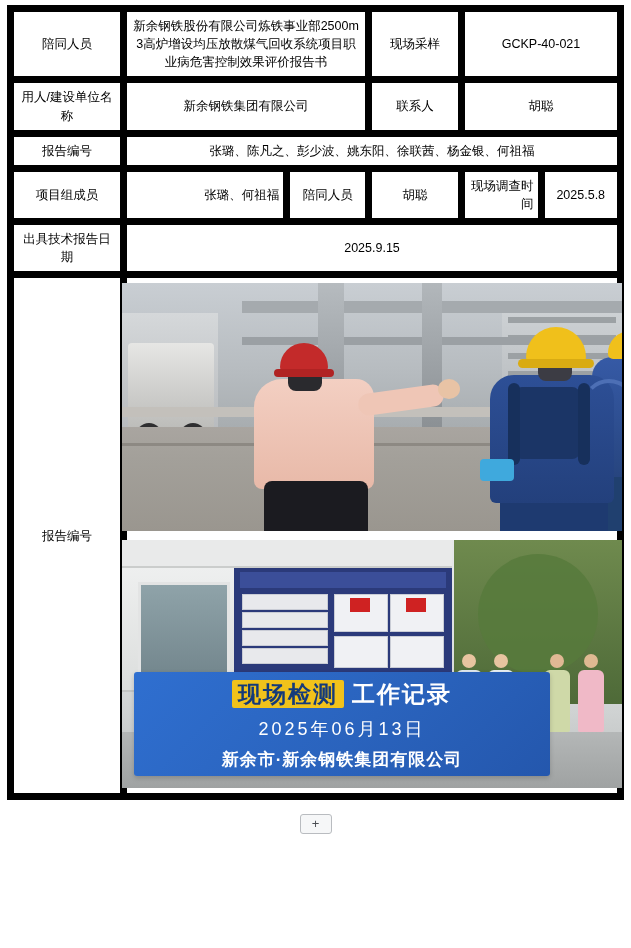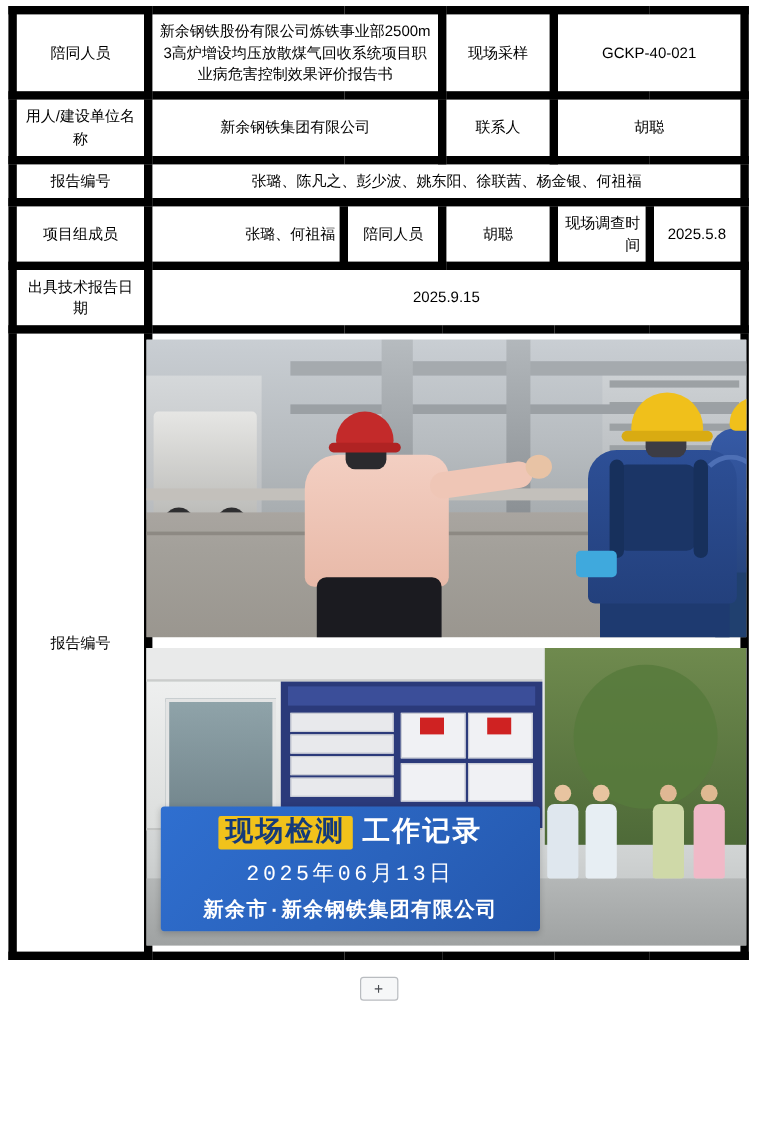--- a/index.html
+++ b/index.html
@@ -164,28 +164,27 @@
   .p2-ground { position:absolute; left:0; bottom:0; width:100%; height:56px; background:linear-gradient(#b4b7b7,#9fa2a2); }
   .p2-people { position:absolute; left:330px; top:92px; width:170px; height:100px; }
   .pers { position:absolute; bottom:0; width:26px; }
   .pers .hd { width:14px; height:14px; border-radius:50%; margin:0 auto 2px auto; }
   .pers .bd { width:26px; height:62px; border-radius:6px 6px 2px 2px; }
   .pr1 { left:4px; } .pr1 .hd { background:#e8c4a0; } .pr1 .bd { background:#dfe7ee; }
   .pr2 { left:36px; } .pr2 .hd { background:#e8c4a0; } .pr2 .bd { background:#e7eef3; }
   .pr3 { left:92px; } .pr3 .hd { background:#e0b894; } .pr3 .bd { background:#cfd9a8; }
   .pr4 { left:126px; } .pr4 .hd { background:#dfb992; } .pr4 .bd { background:#f0b9c7; }
   .p2-banner {
-    position:absolute; left:12px; bottom:12px; width:316px; height:104px;
+    position:absolute; left:12px; bottom:12px; width:416px; height:104px;
     background: linear-gradient(135deg, #2f6fd0 0%, #2a63bd 55%, #2457ad 100%);
     border-radius: 3px;
     box-shadow: 0 2px 5px rgba(0,0,0,.18);
     color:#ffffff;
     padding: 8px 10px;
     box-sizing: border-box;
-    font-family: Liberation Mono, monospace;
   }
   .p2-banner .line1 {
     font-size: 23px;
     font-weight: bold;
     letter-spacing: 2px;
     line-height: 1.25;
     white-space: nowrap;
   }
   .p2-banner .line1 .hl {
     background: #f1c21b;

